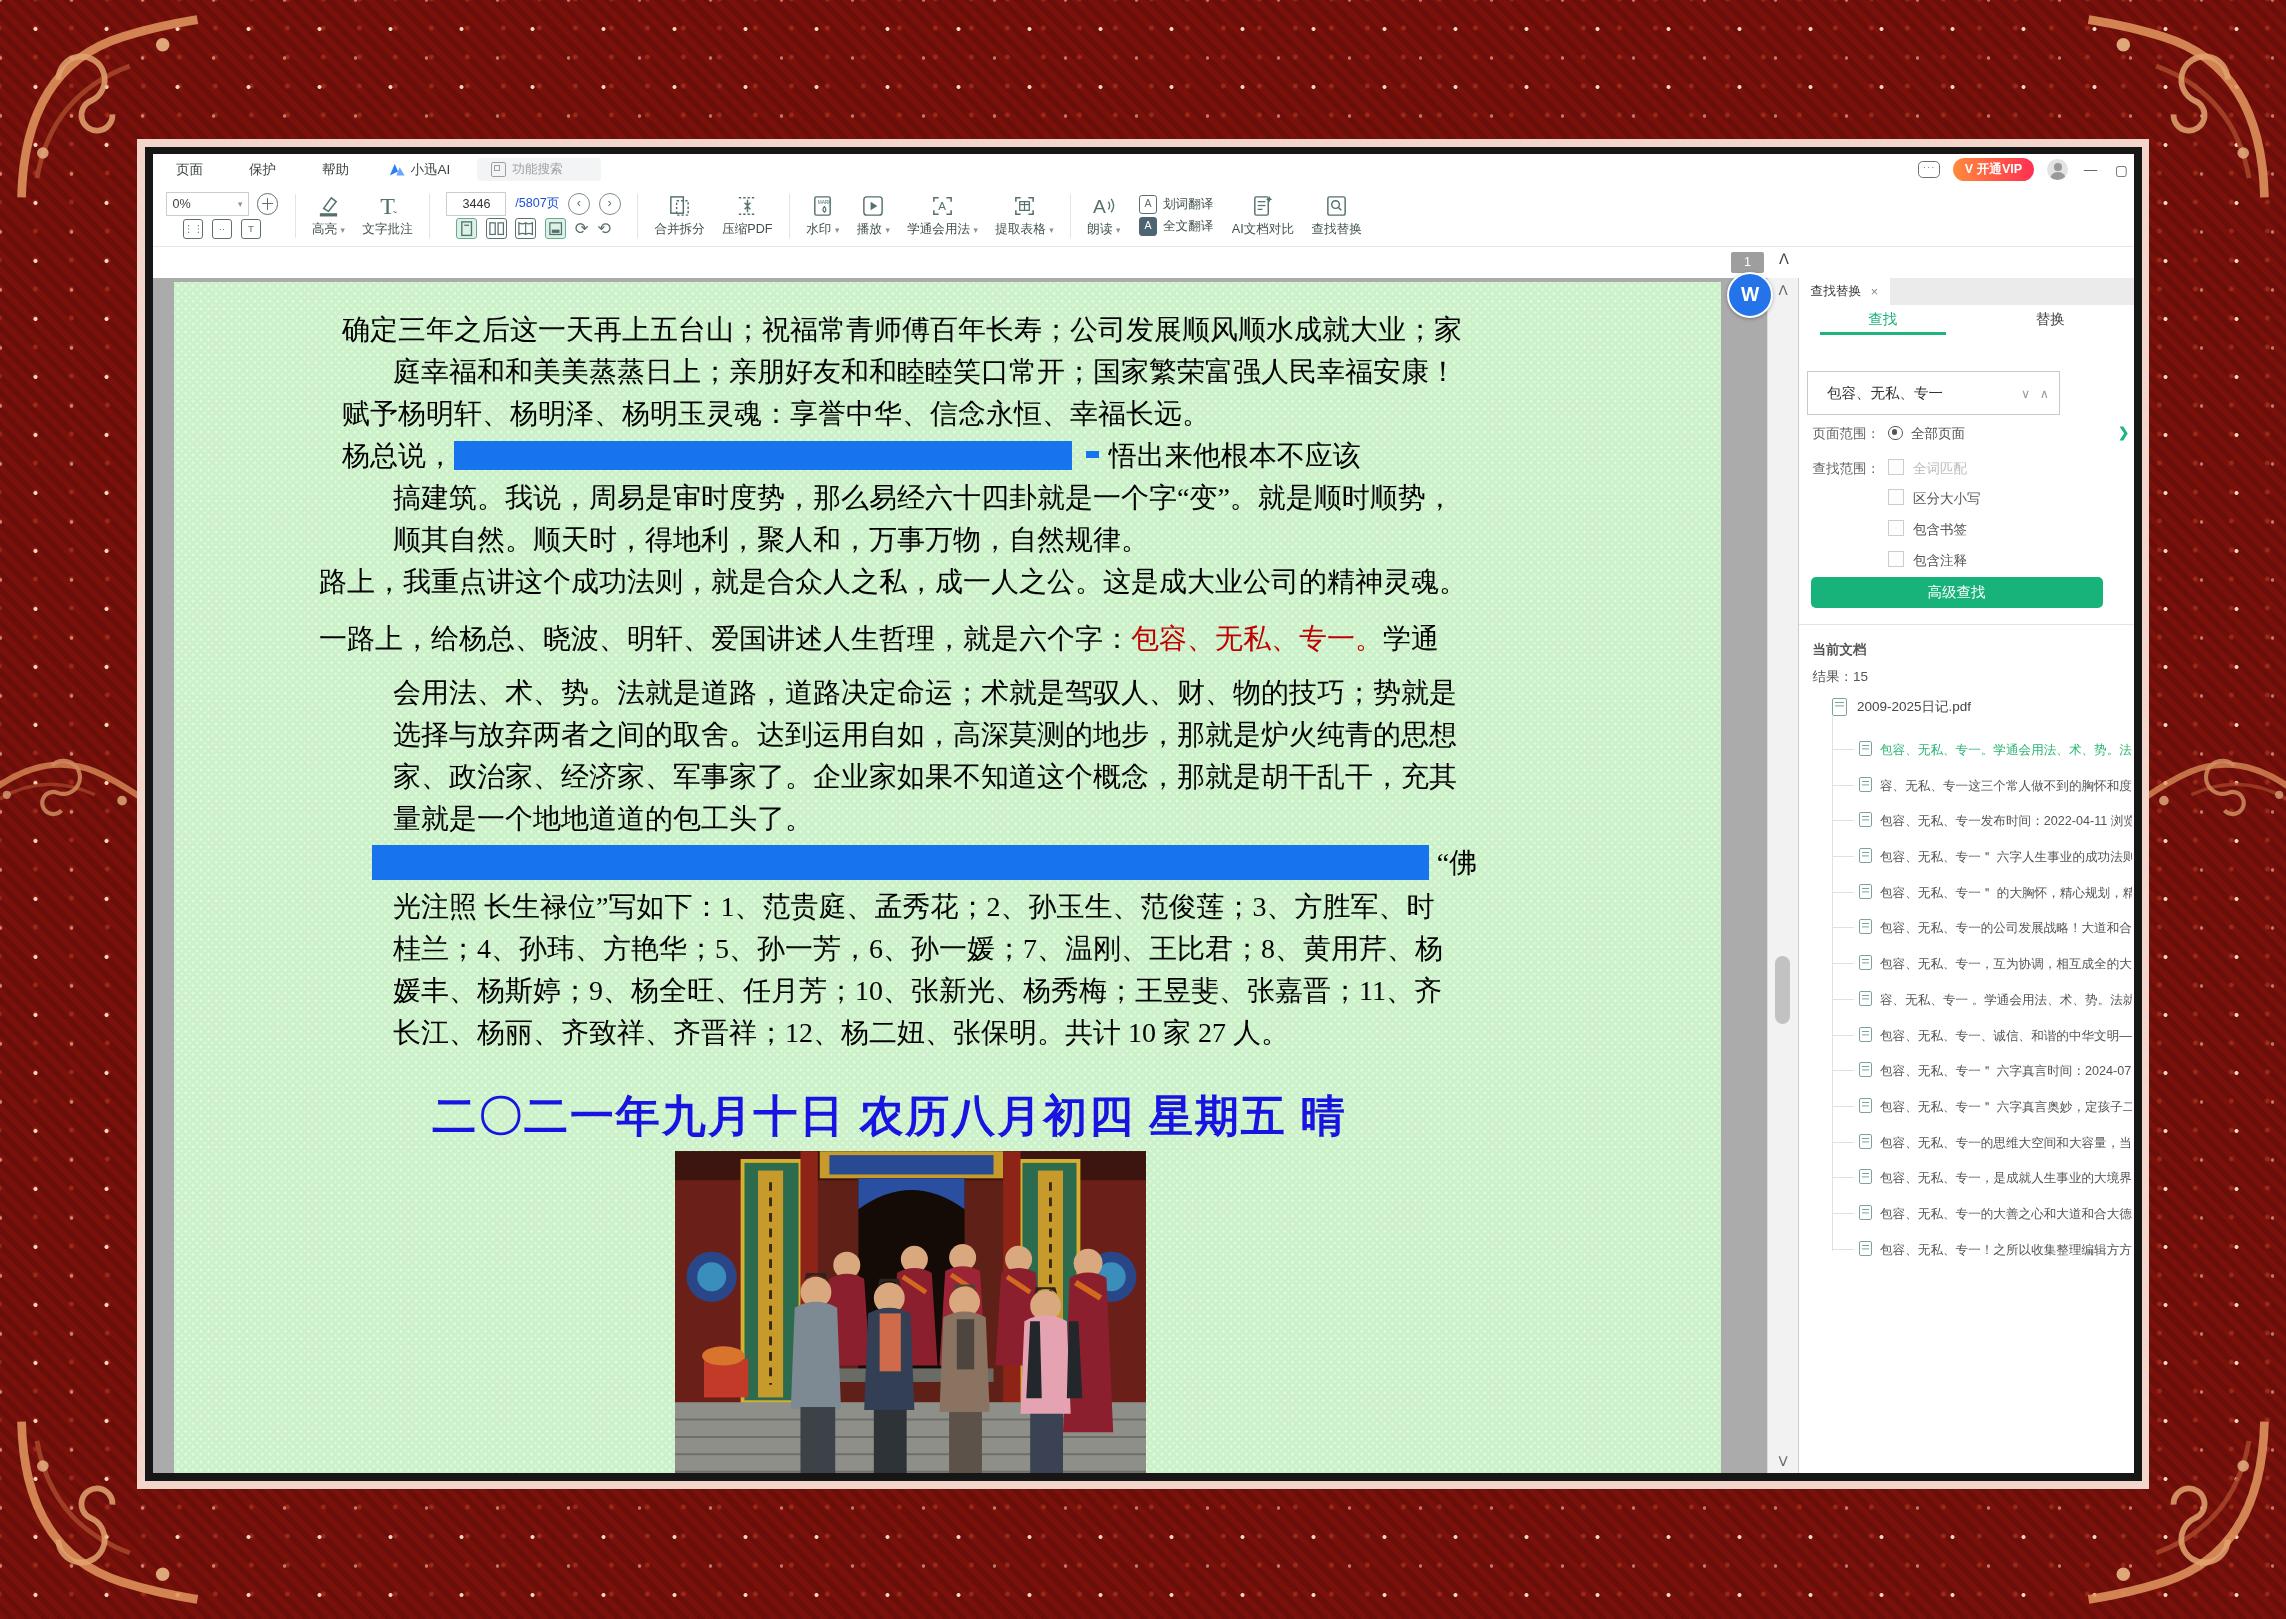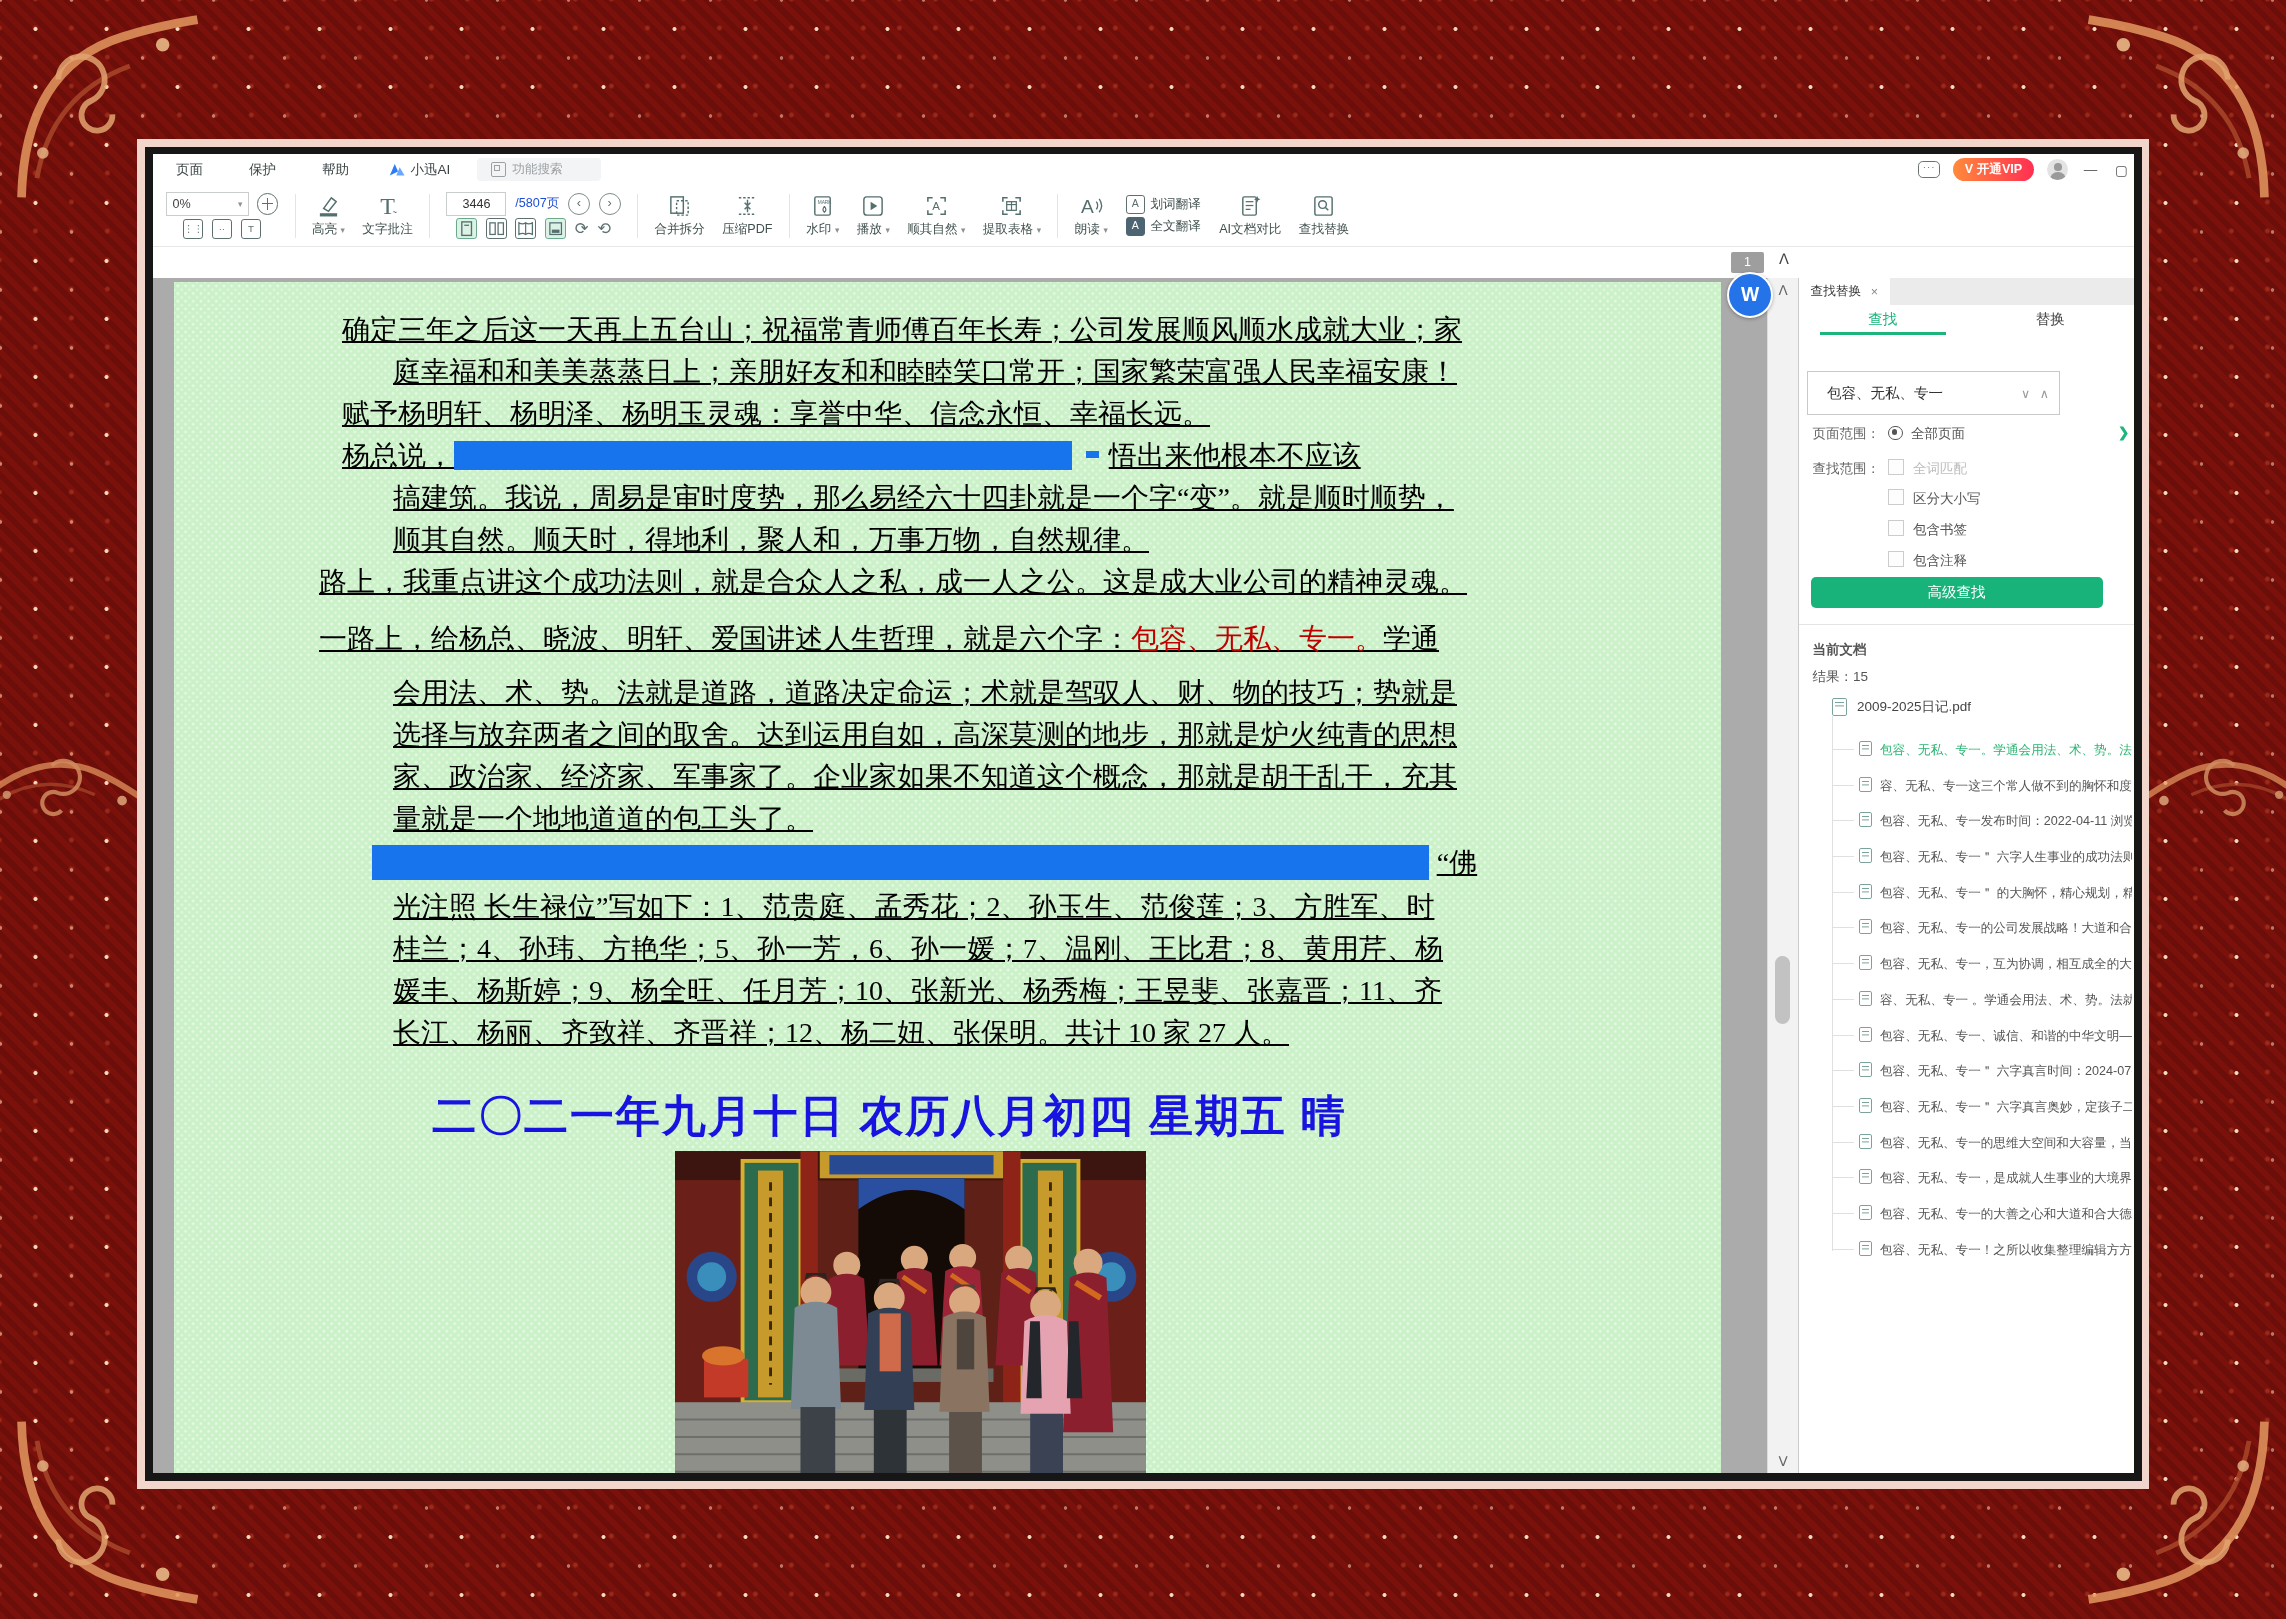--- a/index.html
+++ b/index.html
@@ -62,21 +62,21 @@
   .pgbadge{position:absolute;left:1578px;top:4.8px;width:33px;height:21px;background:#9e9e9e;color:#fff;font-size:12.6px;text-align:center;line-height:21px;border-radius:1.9px;}
   .collapse{position:absolute;left:1626px;top:3.9px;font-size:14.5px;color:#444;}
   
   .content{position:absolute;left:0;top:124px;width:100%;height:1195px;}
   .docarea{position:absolute;left:0;top:0;width:1614px;height:100%;background:#ababab;overflow:hidden;}
   .page{position:absolute;left:21px;top:3.9px;width:1547px;height:1255px;box-sizing:border-box;padding:27px 0 0 145px;overflow:hidden;
     background:
       radial-gradient(circle, rgba(255,255,255,.55) 1px, transparent 1.8px) 0 0/7.7px 7.7px,
       radial-gradient(circle, rgba(255,255,255,.4) 1px, transparent 1.8px) 3.9px 3.9px/7.7px 7.7px,
       #cbf1c8;}
-  .dline{font-family:"Liberation Serif",serif;font-size:28px;line-height:42px;color:#000;white-space:nowrap;text-decoration:underline;}
+  .dline{font-family:"Liberation Serif",serif;font-size:28px;line-height:42px;color:#000;white-space:nowrap;}
   .i1{margin-left:23px;} .i2{margin-left:74px;}
   .mt16{margin-top:15.4px;} .mt12{margin-top:11.6px;}
   .redtxt{color:#c00000;}
   .redact{display:inline-block;height:29px;background:#1874ec;vertical-align:-4.8px;}
   .rd1{width:618px;} .rddash{display:inline-block;width:13.5px;height:6.8px;background:#1874ec;margin:0 9.7px 0 13.5px;vertical-align:6.8px;}
   .barline{height:46px;display:flex;align-items:center;margin-left:53px;}
   .rd2{width:1057px;height:35px;display:inline-block;background:#1874ec;}
   .barline .dline{margin-left:7.7px;}
   .heading{margin-top:35px;text-align:center;font-size:44px;line-height:54px;font-weight:bold;color:#1813e0;letter-spacing:1.9px;white-space:nowrap;margin-right:261px;}
   .photo{margin-top:7.7px;margin-left:356px;width:471px;height:322px;overflow:hidden;background:#5a1c14;}
@@ -288,21 +288,21 @@
           </div>
         <div class="tb-lbl"><span>播放</span> <span class="caret">▾</span></div>
       </div>
       <div class="tb-col">
         <div class="big-ic">
             <svg width="25" height="24" viewBox="0 0 26 25">
               <path d="M4,8 L4,4 L9,4 M17,4 L22,4 L22,8 M22,17 L22,21 L17,21 M9,21 L4,21 L4,17" fill="none" stroke="#54706e" stroke-width="1.6"></path>
               <text x="8.5" y="17" font-size="12" fill="#54706e" font-family="sans-serif">A</text>
             </svg>
           </div>
-        <div class="tb-lbl"><span>顺其自然</span> <span class="caret">▾</span></div>
+        <div class="tb-lbl"><span>学通会用法</span> <span class="caret">▾</span></div>
       </div>
       <div class="tb-col">
         <div class="big-ic">
             <svg width="25" height="24" viewBox="0 0 26 25">
               <path d="M4,8 L4,4 L9,4 M17,4 L22,4 L22,8 M22,17 L22,21 L17,21 M9,21 L4,21 L4,17" fill="none" stroke="#54706e" stroke-width="1.6"></path>
               <rect x="8" y="8" width="10" height="9" fill="none" stroke="#54706e" stroke-width="1.3"></rect>
               <line x1="8" y1="11" x2="18" y2="11" stroke="#54706e" stroke-width="1.2"></line>
               <line x1="13" y1="8" x2="13" y2="17" stroke="#54706e" stroke-width="1.2"></line>
             </svg>
           </div>

